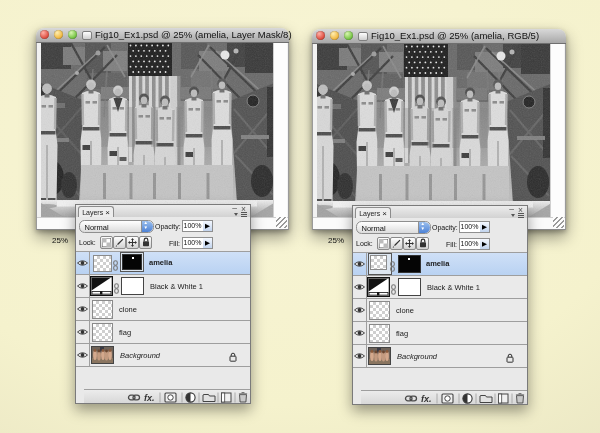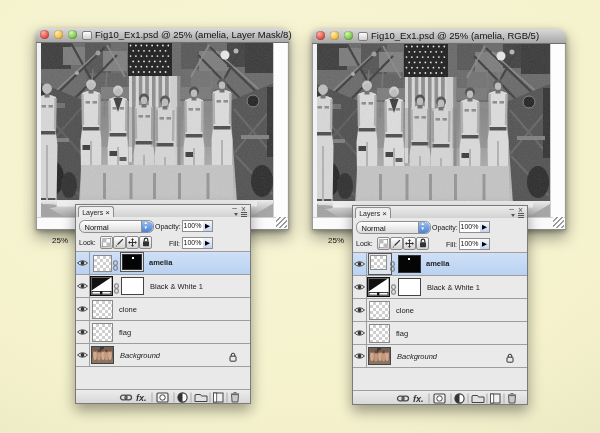--- a/index.html
+++ b/index.html
@@ -44,21 +44,21 @@
           font-size:7px;color:#111;text-align:center;line-height:10px;}
   .abtn{position:absolute;width:9px;height:10px;background:linear-gradient(#f4f8ff,#c2d4ee);
         border:1px solid #8f8f8f;border-left:none;font-size:6.5px;color:#000;text-align:center;line-height:10px;}
   .lockbtn{position:absolute;top:18.5px;width:11px;height:11px;background:linear-gradient(#fefefe,#d2d2d2);
            border:1px solid #8a8a8a;border-radius:2px;display:flex;align-items:center;justify-content:center;}
   .prows{position:absolute;left:0;top:45.5px;right:0;height:115px;background:#eaeaea;border-top:1px solid #9e9e9e;}
   .lrow{position:relative;height:23px;border-bottom:1px solid #9e9e9e;background:#eaeaea;box-sizing:border-box;}
   .lrow.sel{background:linear-gradient(#cfe0f7,#b9d2f2);}
   .eyec{position:absolute;left:0;top:0;width:13px;height:23px;border-right:1px solid #9e9e9e;
         display:flex;align-items:center;justify-content:center;}
-  .pbot{position:absolute;left:0;bottom:0;right:0;height:13px;background:linear-gradient(#ececec,#d8d8d8);
+  .pbot{position:absolute;left:8px;bottom:0;right:0;height:13px;background:linear-gradient(#ececec,#d8d8d8);
         border-top:1px solid #9e9e9e;}
 </style>
 </head>
 <body>
 
 <div class="win" id="winL" style="left:36px;top:28px;width:253px;height:202px;">
   <div class="tbar">
     <div class="btn" style="left:4.3px;background:radial-gradient(circle at 35% 30%,#ffb0a6,#e05447 60%,#9c2b22);"></div>
     <div class="btn" style="left:17.9px;background:radial-gradient(circle at 35% 30%,#ffeeb0,#f2bc48 60%,#b07b1d);"></div>
     <div class="btn" style="left:31.9px;background:radial-gradient(circle at 35% 30%,#d8f5b0,#7cc84a 60%,#3f7d1e);"></div>

